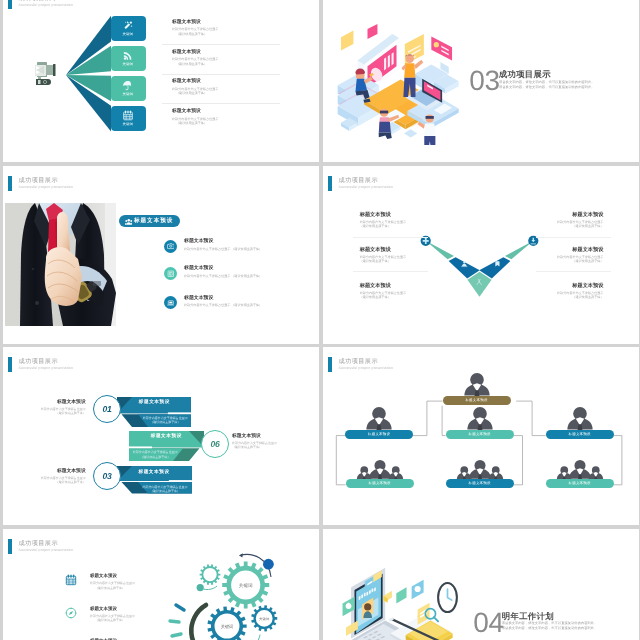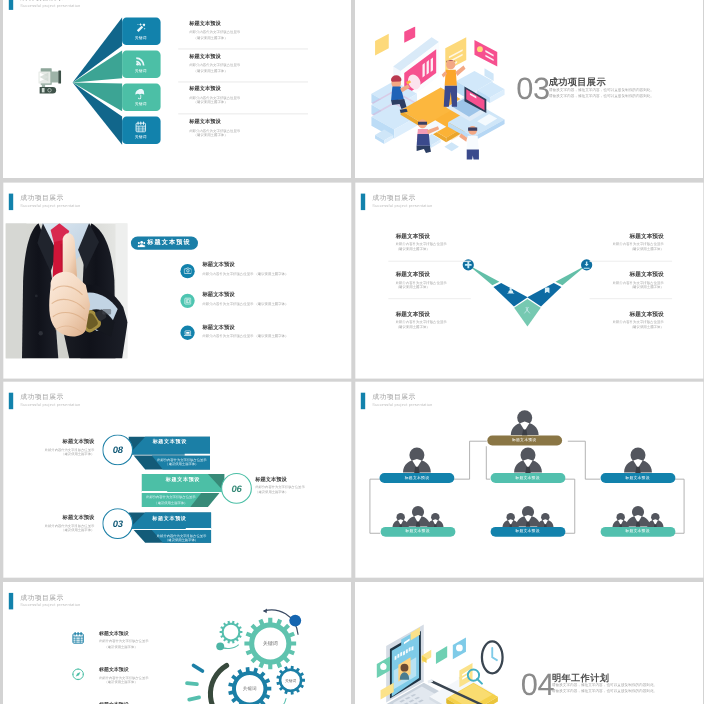--- a/index.html
+++ b/index.html
@@ -488,21 +488,21 @@
       <div class="s">Successful project presentation</div>
     </div>
     <div id="s5rows">
         <svg width="87.9" height="33.900000000000006" viewBox="0 0 87.9 33.900000000000006" style="position: absolute; left: 107.4px; top: 47.5px;">
           <path d="M7 2 L80.9 2 L80.9 18.295500000000004 L7 18.295500000000004 Z" fill="#135b78"></path>
           <path d="M22 2 L80.9 2 L80.9 18.295500000000004 L7 18.295500000000004 Z" fill="#1b7fa6"></path>
           <path d="M11.5 19.195500000000003 L80.9 19.195500000000003 L80.9 31.900000000000006 L22 31.900000000000006 Z" fill="#135b78"></path>
           <path d="M28 19.195500000000003 L80.9 19.195500000000003 L80.9 31.900000000000006 L38 31.900000000000006 Z" fill="#1b7fa6"></path>
           <path d="M57.900000000000006 17.395500000000006 L80.9 17.395500000000006 L80.9 19.195500000000003 L57.900000000000006 19.195500000000003 Z" fill="#ffffff"></path>
         </svg>
-        <div class="num" style="left: 89.8px; top: 48px; width: 26px; height: 26px; border-color: rgb(27, 127, 166); color: rgb(19, 91, 120);">08</div>
+        <div class="num" style="left: 89.8px; top: 48px; width: 26px; height: 26px; border-color: rgb(27, 127, 166); color: rgb(19, 91, 120);">01</div>
         <div style="position: absolute; left: 114.4px; top: 52px; width: 73.9px; text-align: center; color: rgb(255, 255, 255);">
           <div style="font-size:4.6px;font-weight:bold;letter-spacing:.6px">标题文本预设</div>
         </div>
         <div style="position: absolute; left: 134.4px; top: 69.1955px; width: 55.9px; text-align: center; color: rgb(223, 240, 247); font-size: 3px; line-height: 4.2px;">
           <div>此部分内容作为文字排版占位显示</div>
           <div>（建议使用主题字体）</div>
         </div>
         <div style="position: absolute; top: 51.5px; right: 232.8px; text-align: right;">
           <div class="h">标题文本预设</div>
           <div class="p">此部分内容作为文字排版占位显示</div>

